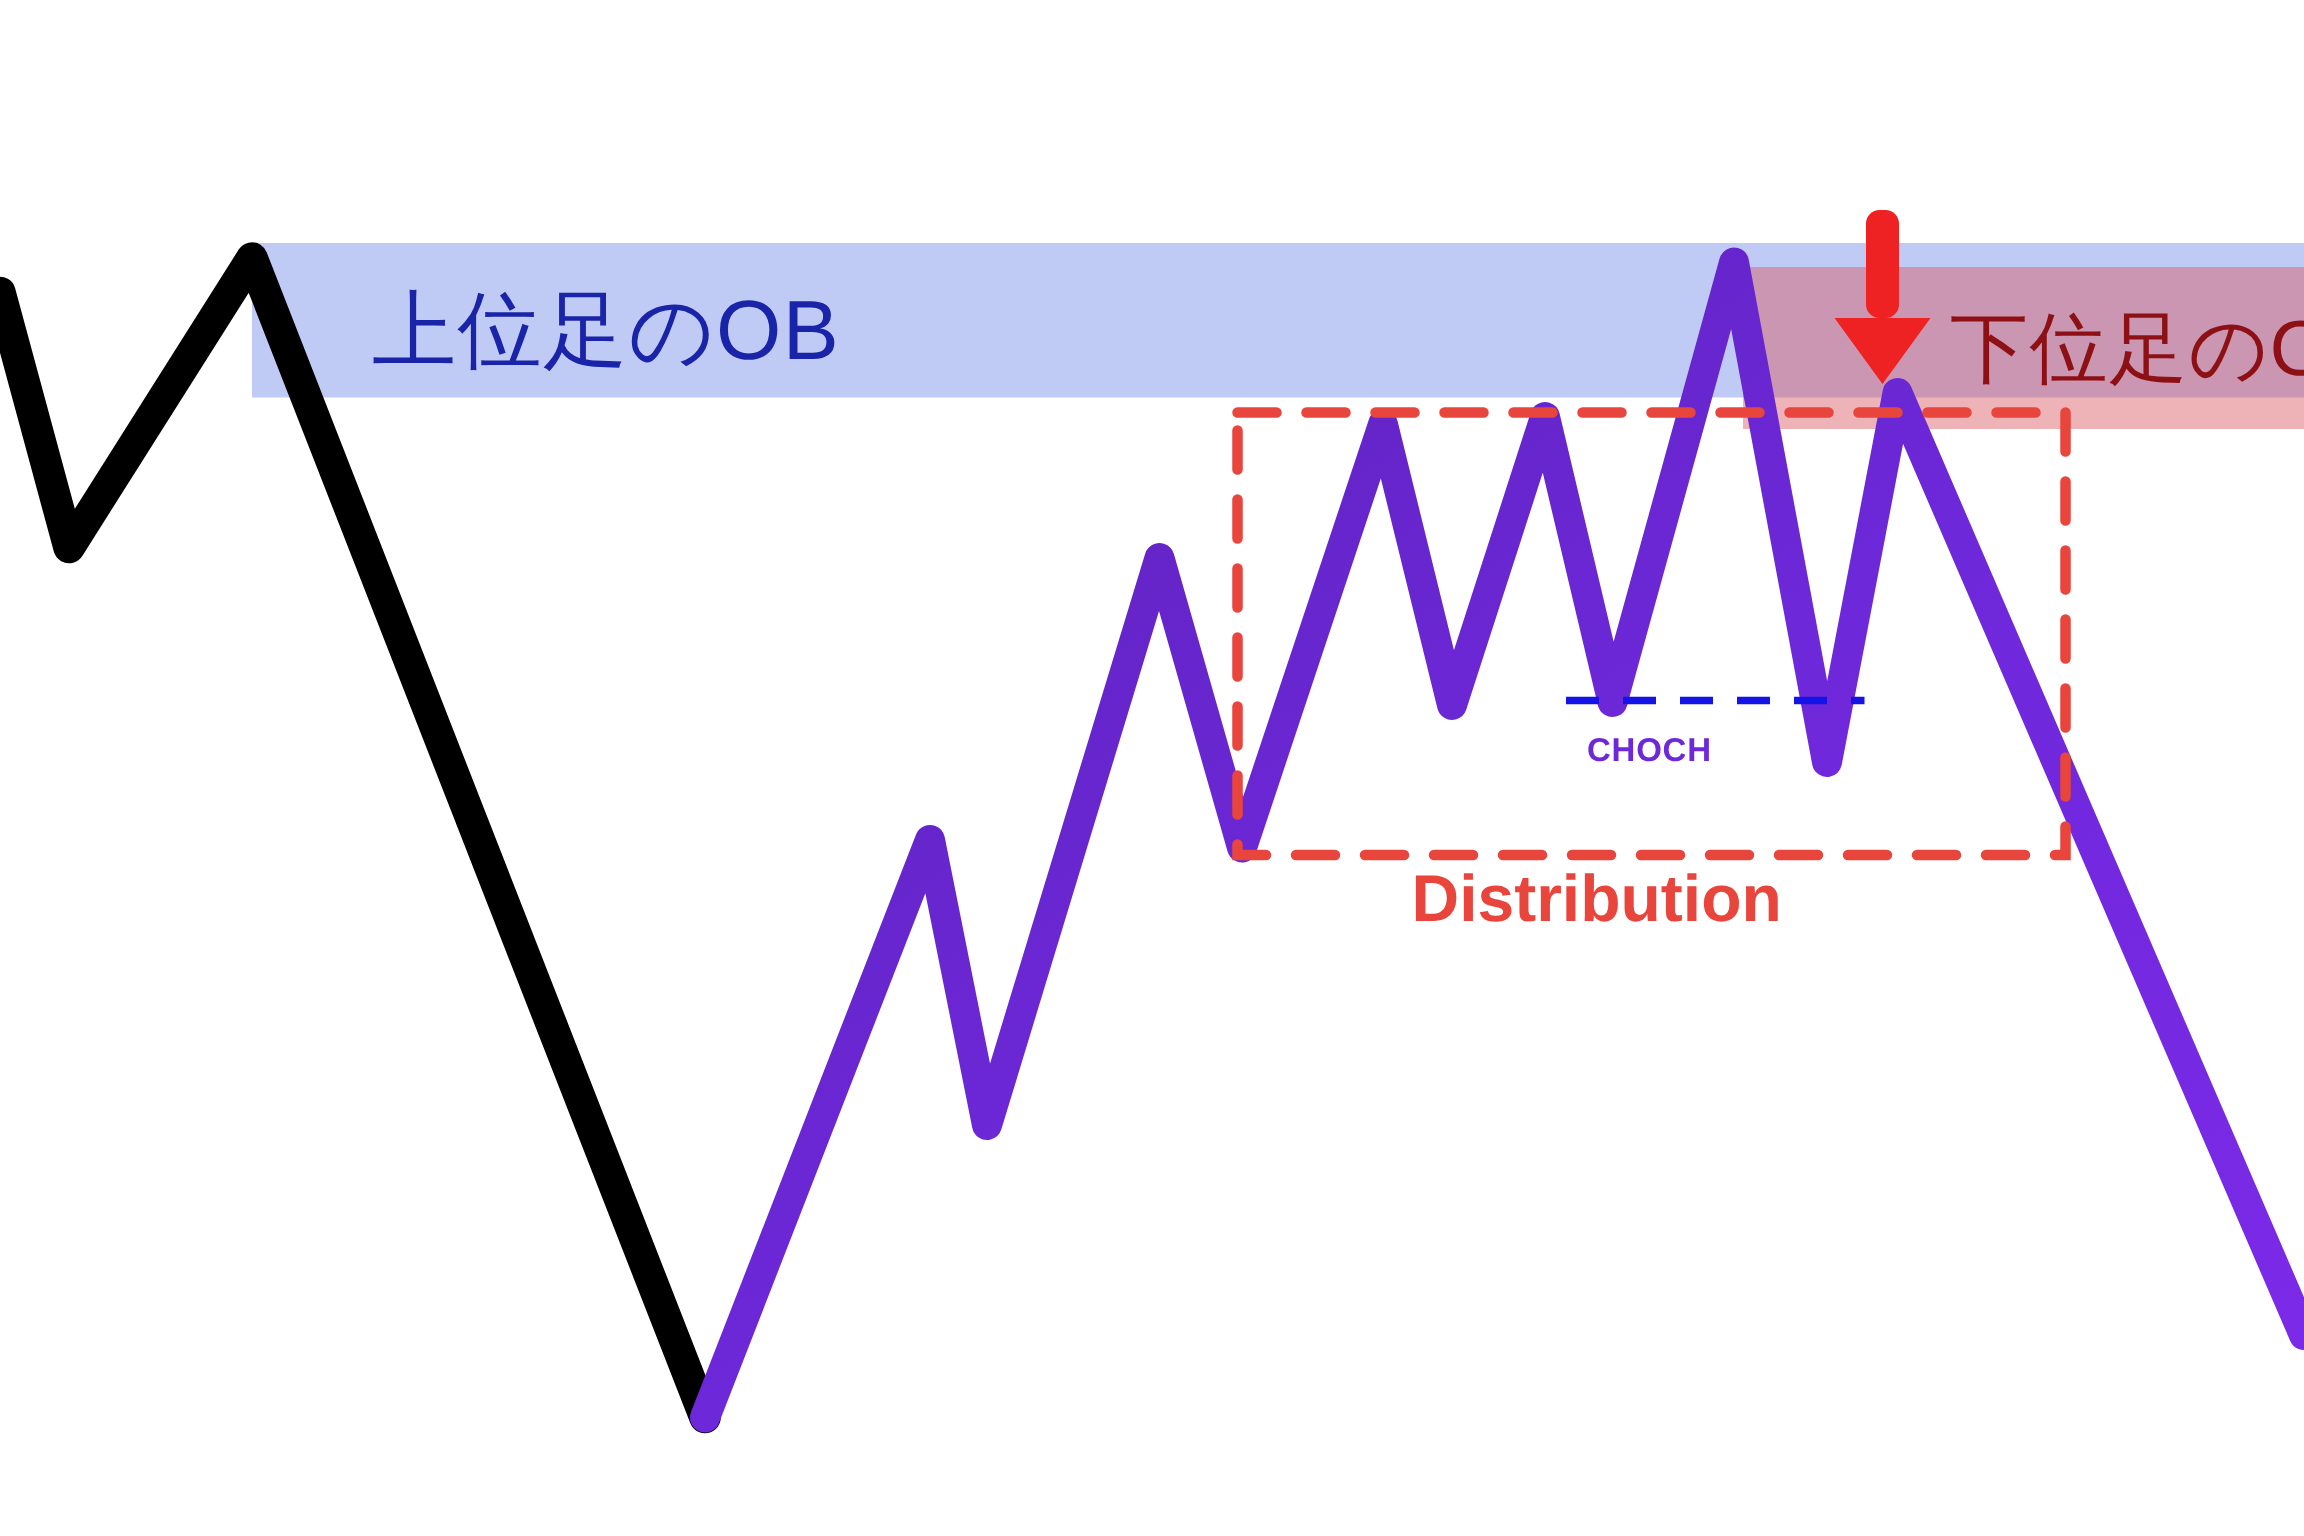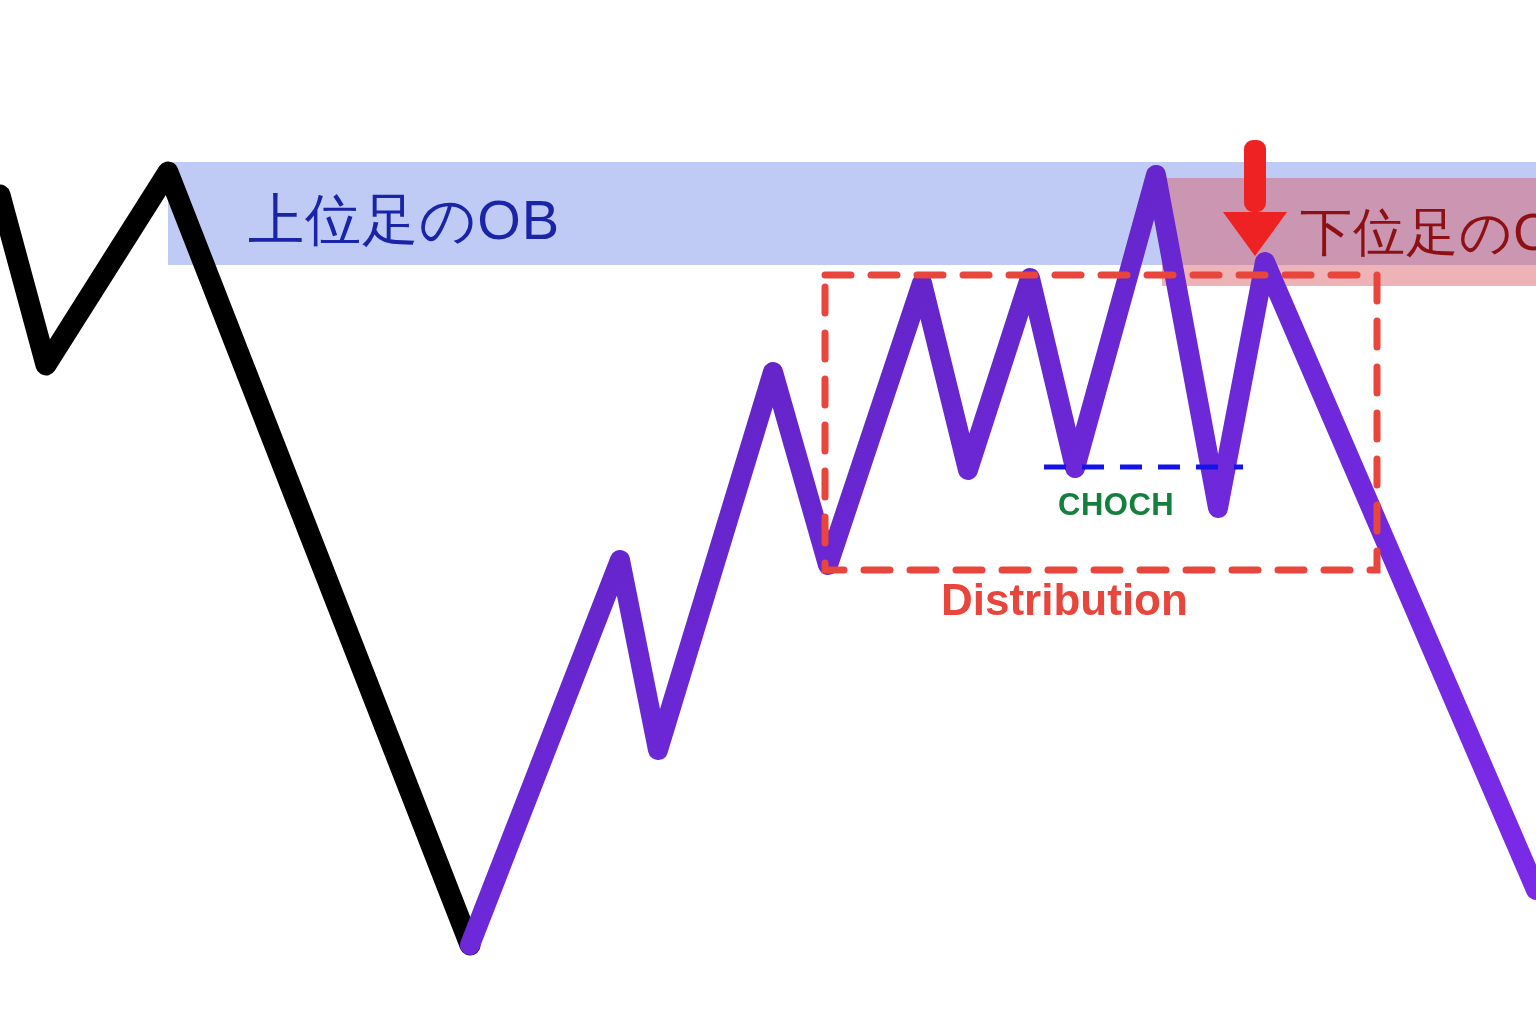--- a/index.html
+++ b/index.html
@@ -23,23 +23,23 @@
     color:#1a24a8;
   }
   #ob-lower-label{
     left:1300px;top:198px;
     font-size:52px;
     color:#8d1015;
   }
   #choch-label{
     position:absolute;
     left:1058px;top:487px;
-    font-size:31px;
+    font-size:22px;
     font-weight:700;
-    color:#15803d;
+    color:#6d28d9;
     letter-spacing:0.5px;
   }
   #distribution-label{
     position:absolute;
     left:941px;top:575px;
     font-size:44px;
     font-weight:700;
     color:#e8453c;
     letter-spacing:0px;
   }

